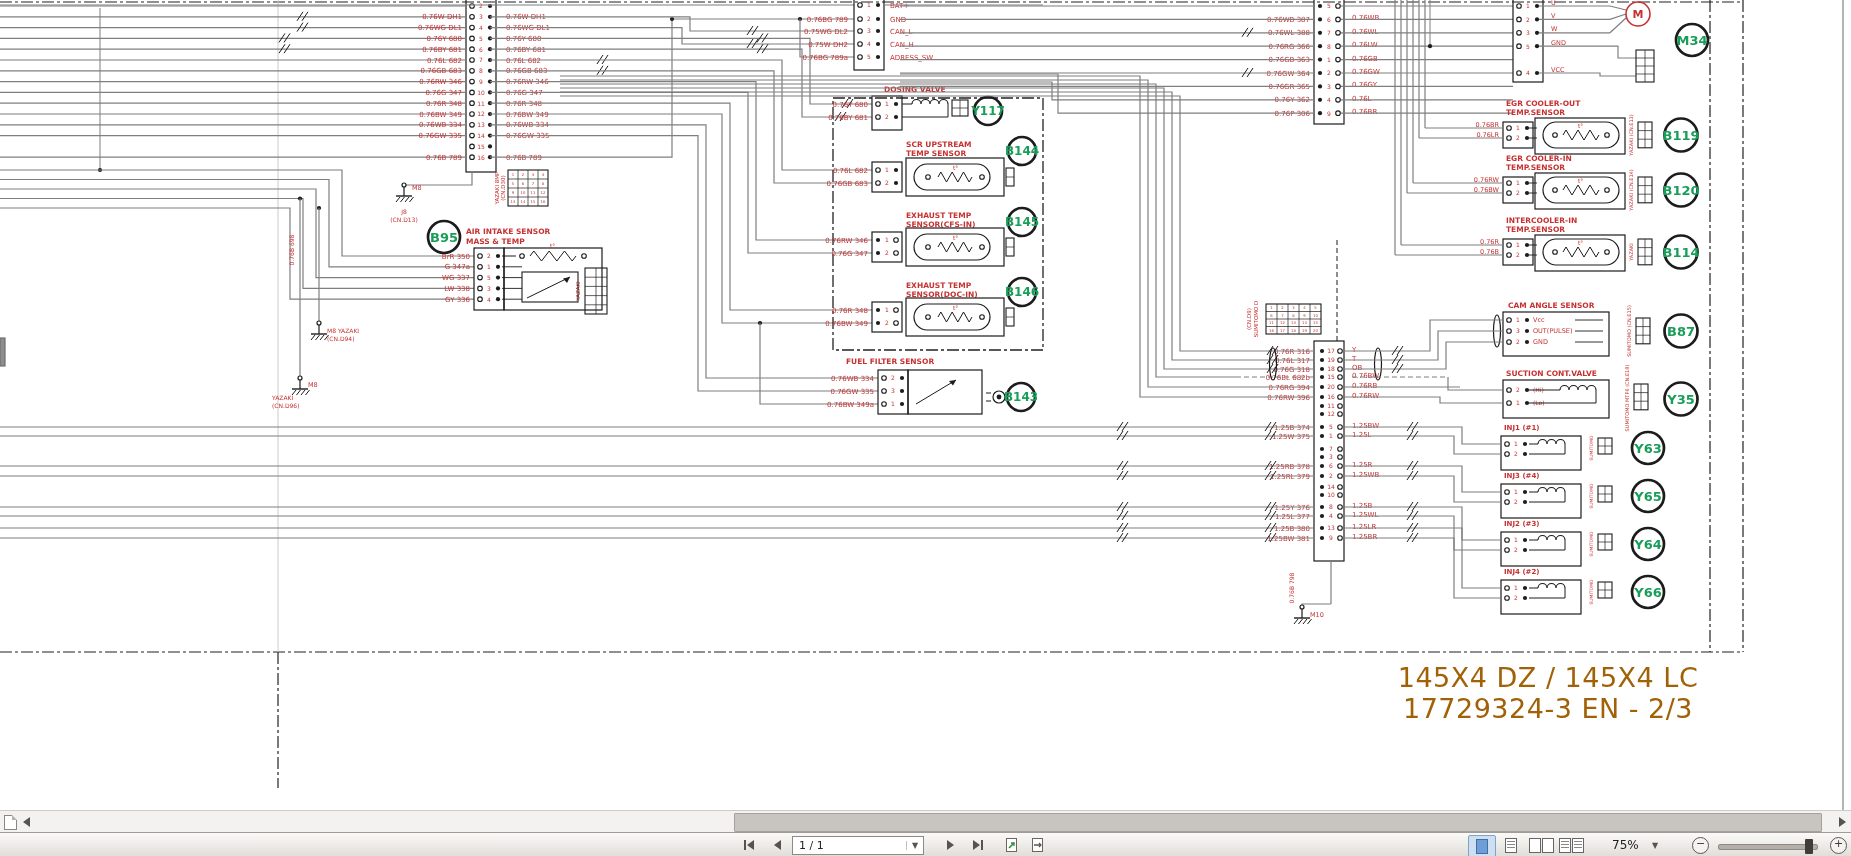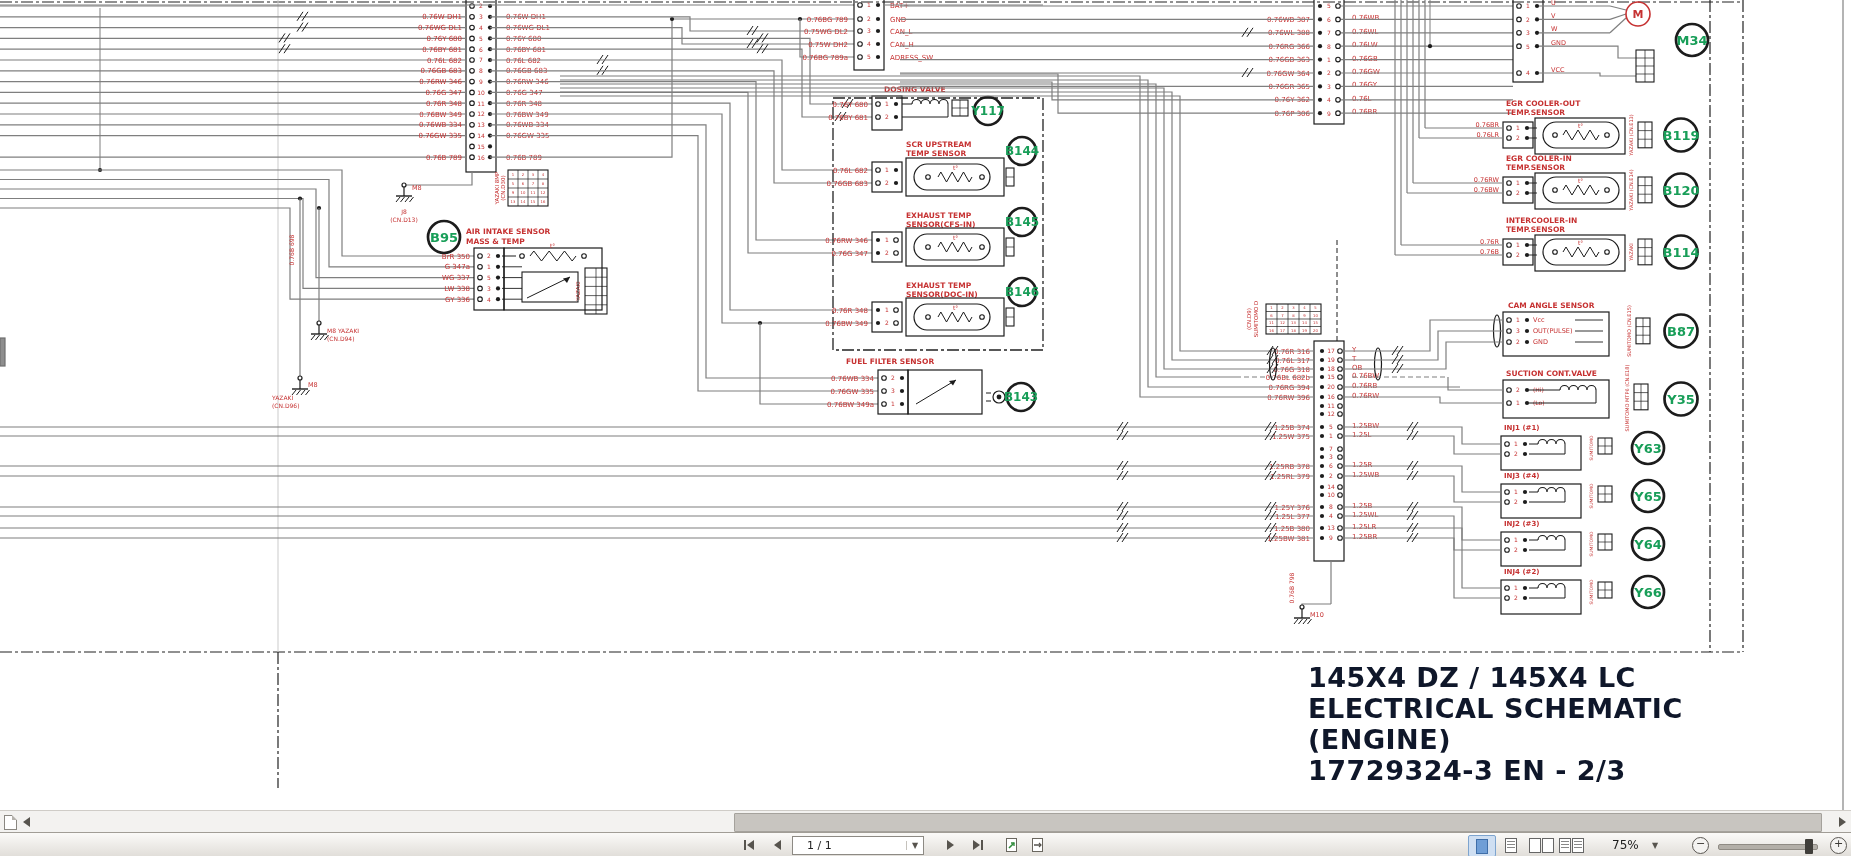--- a/index.html
+++ b/index.html
@@ -1,40 +1,40 @@
 <!DOCTYPE html>
 <html><head>
 <meta charset="utf-8">
 <style>
   html,body{margin:0;padding:0;width:1851px;height:856px;overflow:hidden;background:#fff;
     font-family:"DejaVu Sans",sans-serif;}
   #canvas{position:absolute;left:0;top:0;width:1851px;height:810px;background:#ffffff;}
   svg text{font-family:"DejaVu Sans",sans-serif;}
-  .title-block{position:absolute;left:1308px;top:662px;width:480px;text-align:left;
-    font-weight:bold;color:#0f172a;font-size:27px;line-height:31px;letter-spacing:.5px;}
+  .title-block{position:absolute;left:1308px;top:662px;width:480px;text-align:center;
+    font-weight:normal;color:#a16207;font-size:27px;line-height:31px;letter-spacing:.5px;}
   
   .scrollstrip{position:absolute;left:0;top:810px;width:1851px;height:22px;background:#f3f2f0;
     border-top:1px solid #cfccc7;}
   .corner-ico{position:absolute;left:4px;top:4px;width:11px;height:13px;background:#fff;
     border:1px solid #8a8781;}
   .corner-ico:after{content:"";position:absolute;right:-1px;top:-1px;width:0;height:0;
     border-top:5px solid #f3f2f0;border-left:5px solid #b5b2ac;}
   .sarrow{position:absolute;top:3px;width:15px;height:15px;display:flex;align-items:center;justify-content:center;}
   .tl{width:0;height:0;border-right:7px solid #57544e;border-top:5px solid transparent;border-bottom:5px solid transparent;}
   .tr{width:0;height:0;border-left:7px solid #57544e;border-top:5px solid transparent;border-bottom:5px solid transparent;}
   .sthumb{position:absolute;left:734px;top:2px;width:1086px;height:17px;background:#c8c5c0;
     border:1px solid #a5a29c;border-radius:1px;}
   .toolbar{position:absolute;left:0;top:832px;width:1851px;height:24px;
     background:linear-gradient(#fbfaf8,#e0ddd8);border-top:1px solid #a19d96;}
   .tbtn{position:absolute;top:2px;height:20px;width:24px;display:flex;align-items:center;
     justify-content:center;gap:1px;border-radius:2px;}
   .vbar{width:2px;height:10px;background:#57544e;}
   .pagecombo{position:absolute;left:792px;top:3px;width:130px;height:17px;background:#fff;
     border:1px solid #8d8a84;font-size:11px;color:#222;display:flex;align-items:center;}
-  .pagecombo .pval{flex:1;padding-left:14px;}
+  .pagecombo .pval{flex:1;padding-left:6px;}
   .pagecombo .caret{width:16px;text-align:center;color:#57544e;font-size:8px;border-left:1px solid #c5c2bc;}
   .vmbtn{position:absolute;top:2px;width:26px;height:20px;display:flex;align-items:center;justify-content:center;border-radius:2px;}
   .vmbtn.active{background:#cfdff2;border:1px solid #7da4cf;}
   .pgi{width:10px;height:13px;border:1px solid #666;background:#fff;position:relative;}
   .pgi.blue{border-color:#3f6ea8;background:#6f9ed6;}
   .pgi.lines:before{content:"";position:absolute;left:1px;right:1px;top:2px;height:1px;background:#888;box-shadow:0 3px 0 #888,0 6px 0 #888;}
   .pgduo{display:flex;gap:1px;}
   .zoomlabel{position:absolute;left:1612px;top:5px;font-size:12px;color:#1d1d1d;}
   .zcaret{position:absolute;left:1652px;top:8px;font-size:8px;color:#57544e;}
   .zbtn{position:absolute;top:4px;width:15px;height:15px;border:1.5px solid #5a5752;border-radius:50%;
@@ -1022,21 +1022,20 @@
         <line x1="1294" y1="624" x2="1298" y2="619" stroke="#1c1c1c" stroke-width="1"></line>
         <line x1="1298.5" y1="624" x2="1302.5" y2="619" stroke="#1c1c1c" stroke-width="1"></line>
         <line x1="1303" y1="624" x2="1307" y2="619" stroke="#1c1c1c" stroke-width="1"></line>
         <line x1="1307.5" y1="624" x2="1311.5" y2="619" stroke="#1c1c1c" stroke-width="1"></line>
         <text x="1294" y="588" font-size="6" fill="#c63232" text-anchor="middle" transform="rotate(-90 1294 588)">0.76B 798</text>
         <text x="1310" y="617" font-size="6.5" fill="#c63232" text-anchor="start">M10</text>
       </g>
     </svg>
   <div class="title-block">
     <div>145X4 DZ / 145X4 LC</div>
-    <div>ELECTRICAL SCHEMATIC (ENGINE)</div>
     <div>17729324-3 EN - 2/3</div>
   </div>
 </div>
 
 <div class="scrollstrip">
   <div class="corner-ico"></div>
   <div class="sarrow" style="left:19px">
       <span class="tl"></span>
     </div>
   <div class="sthumb"></div>

